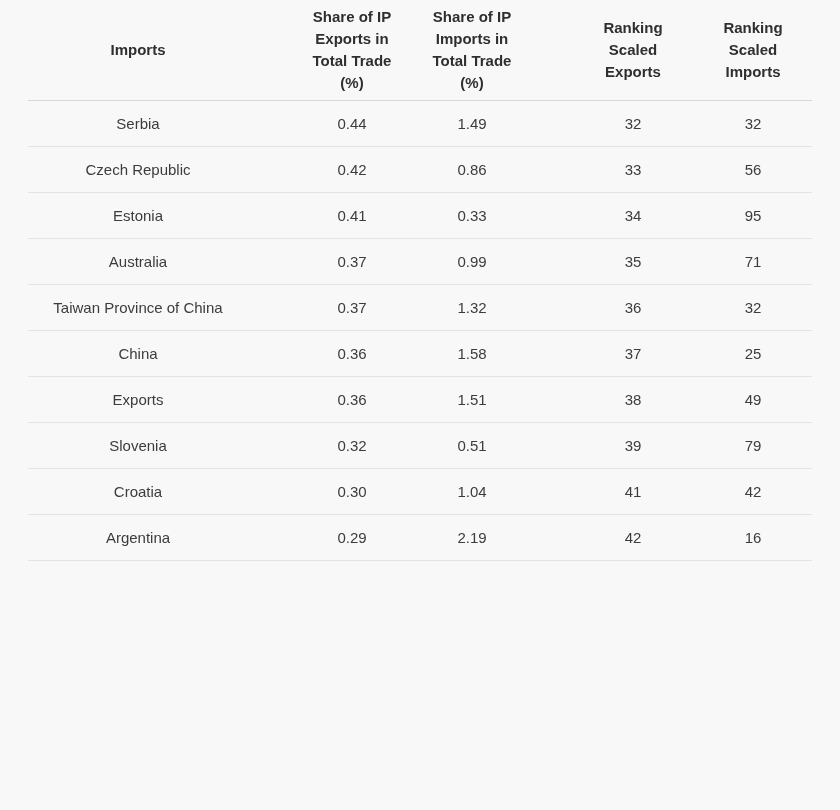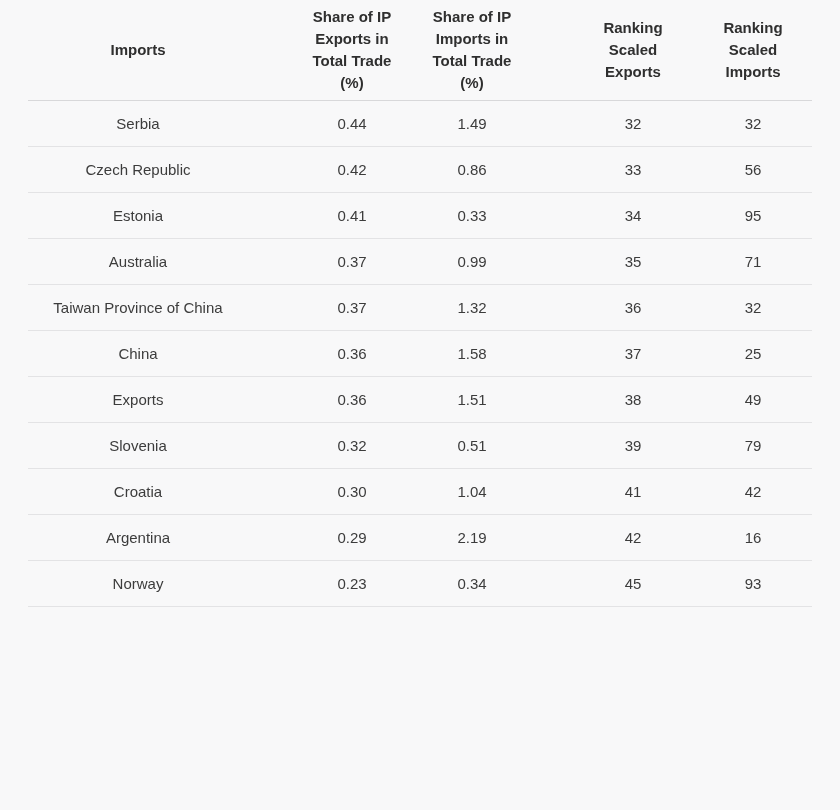--- a/index.html
+++ b/index.html
@@ -157,22 +157,15 @@
           <td>41</td>
           <td>42</td>
         </tr>
         <tr>
           <td>Argentina</td>
           <td>0.29</td>
           <td>2.19</td>
           <td>42</td>
           <td>16</td>
         </tr>
-        <tr>
-          <td>Norway</td>
-          <td>0.23</td>
-          <td>0.34</td>
-          <td>45</td>
-          <td>93</td>
-        </tr>
       </tbody>
   </table>
 </div>
 
 </body></html>

